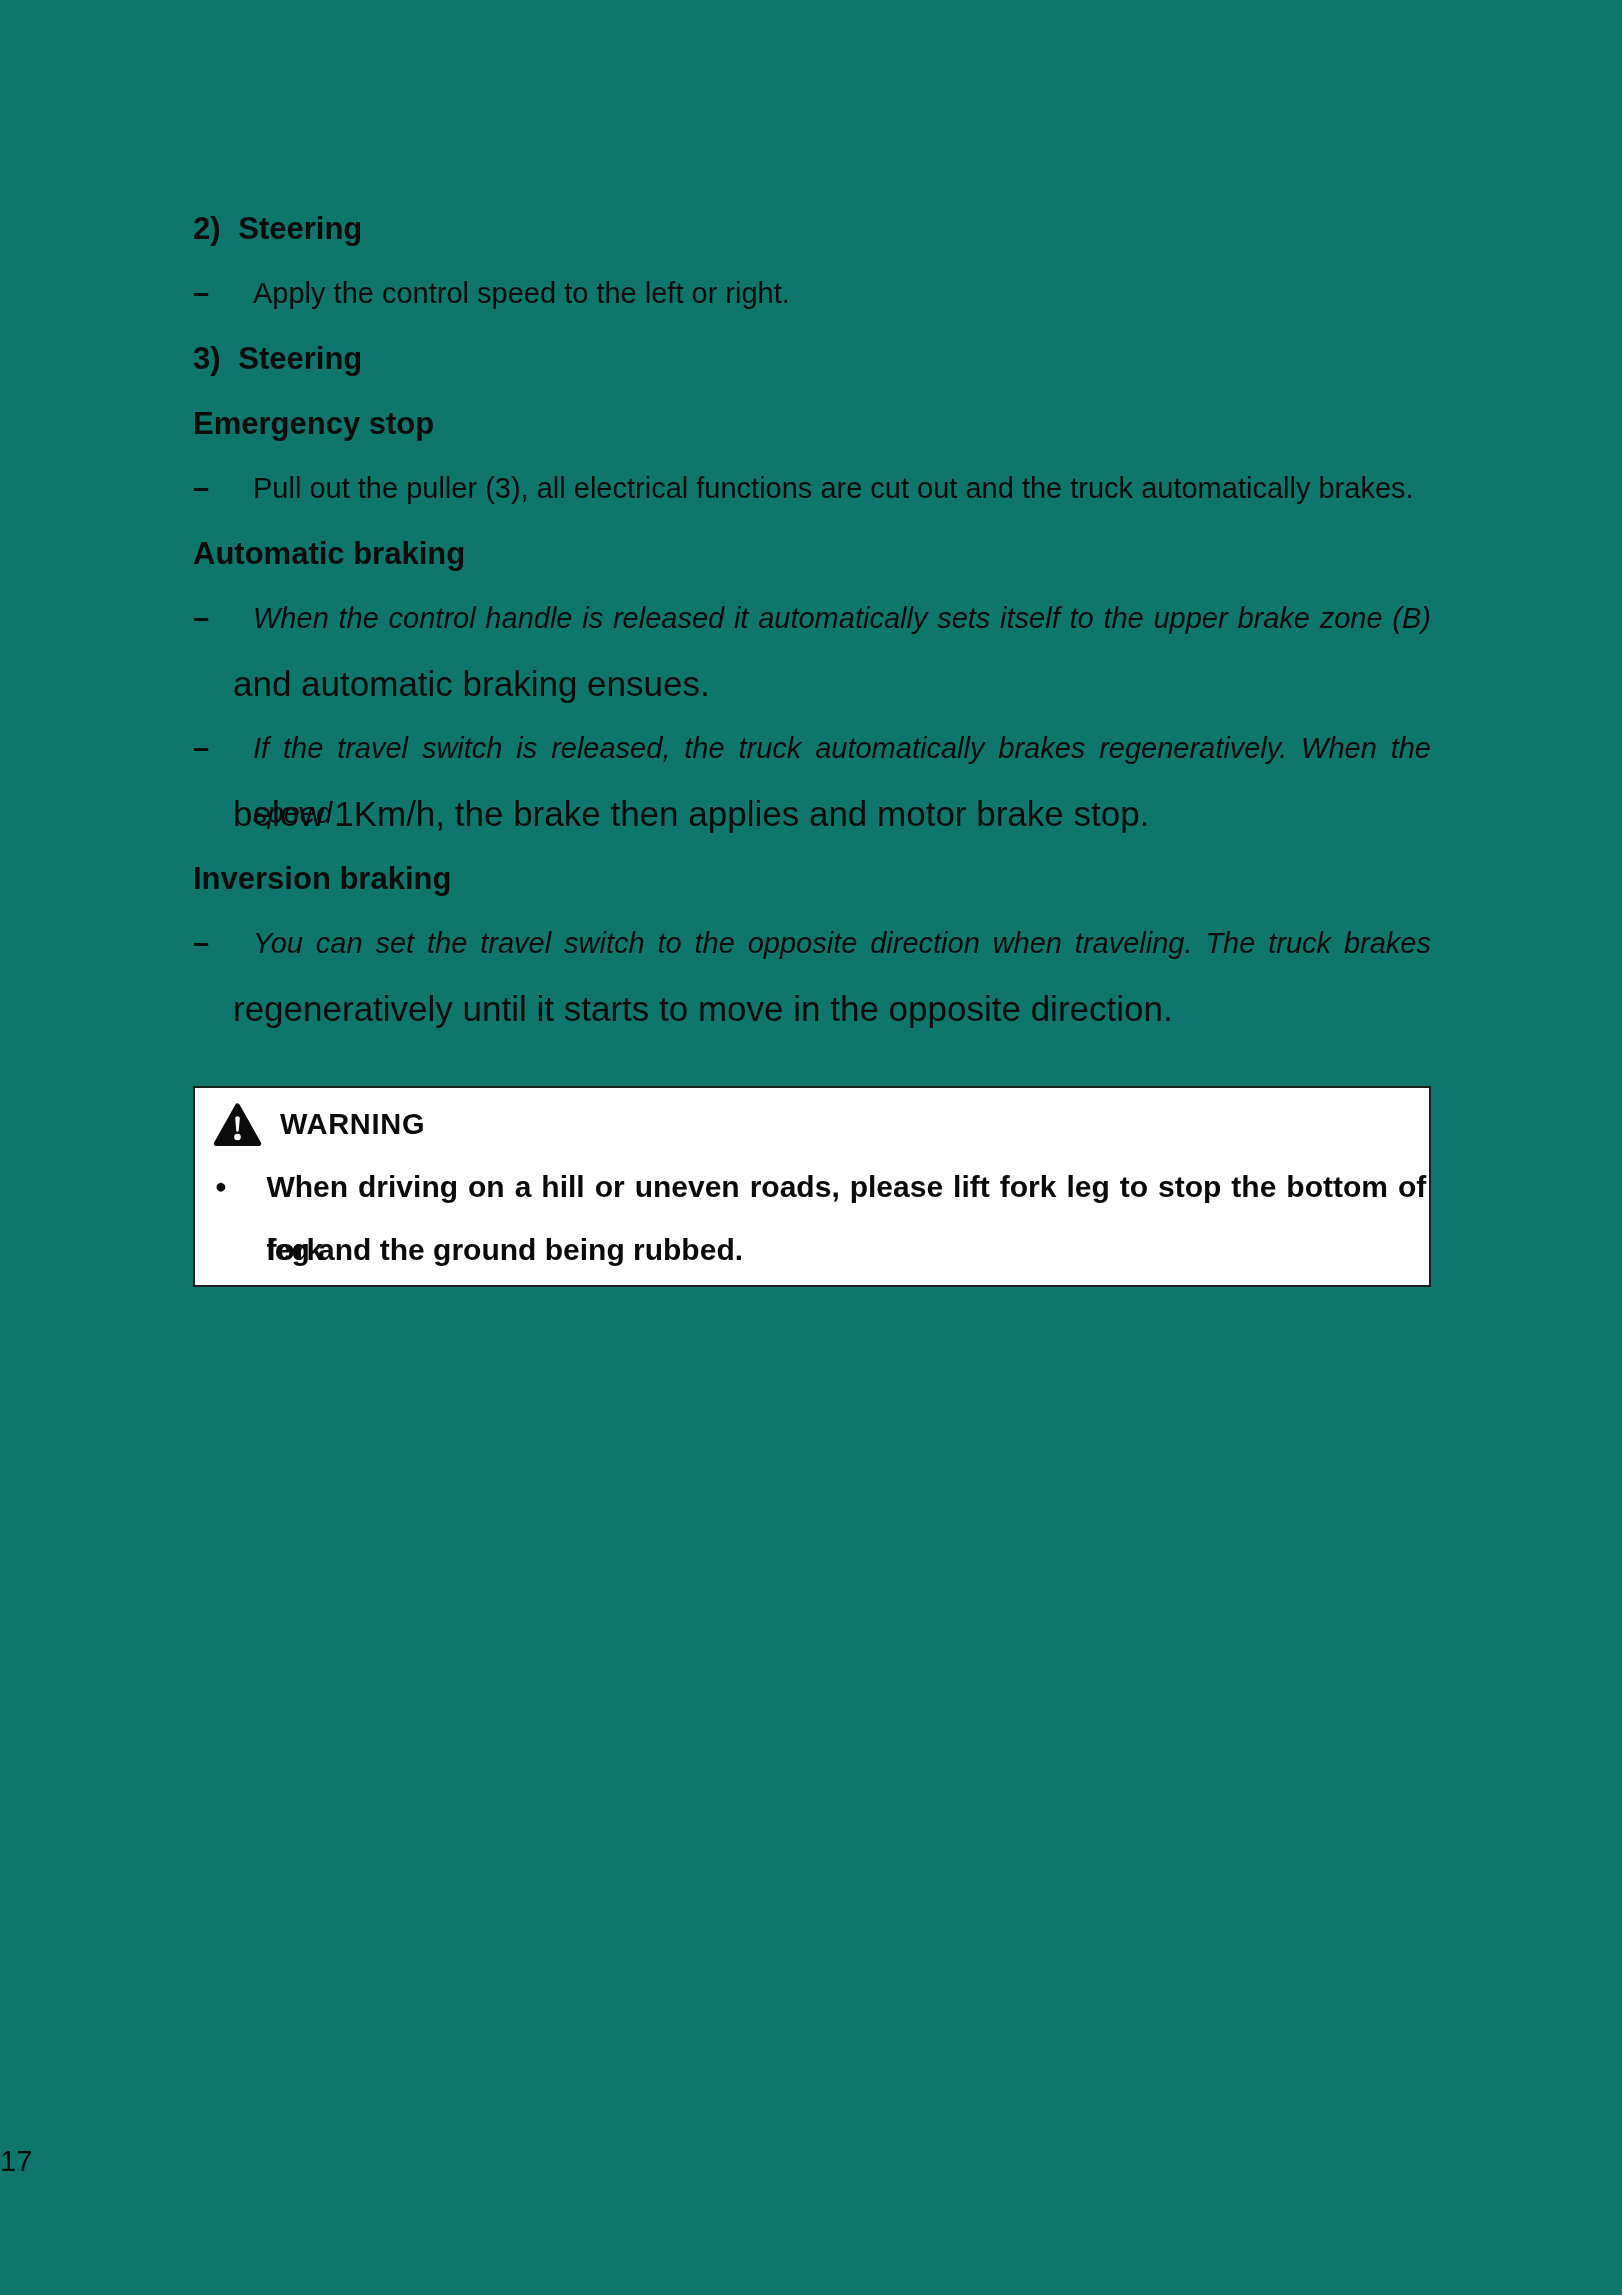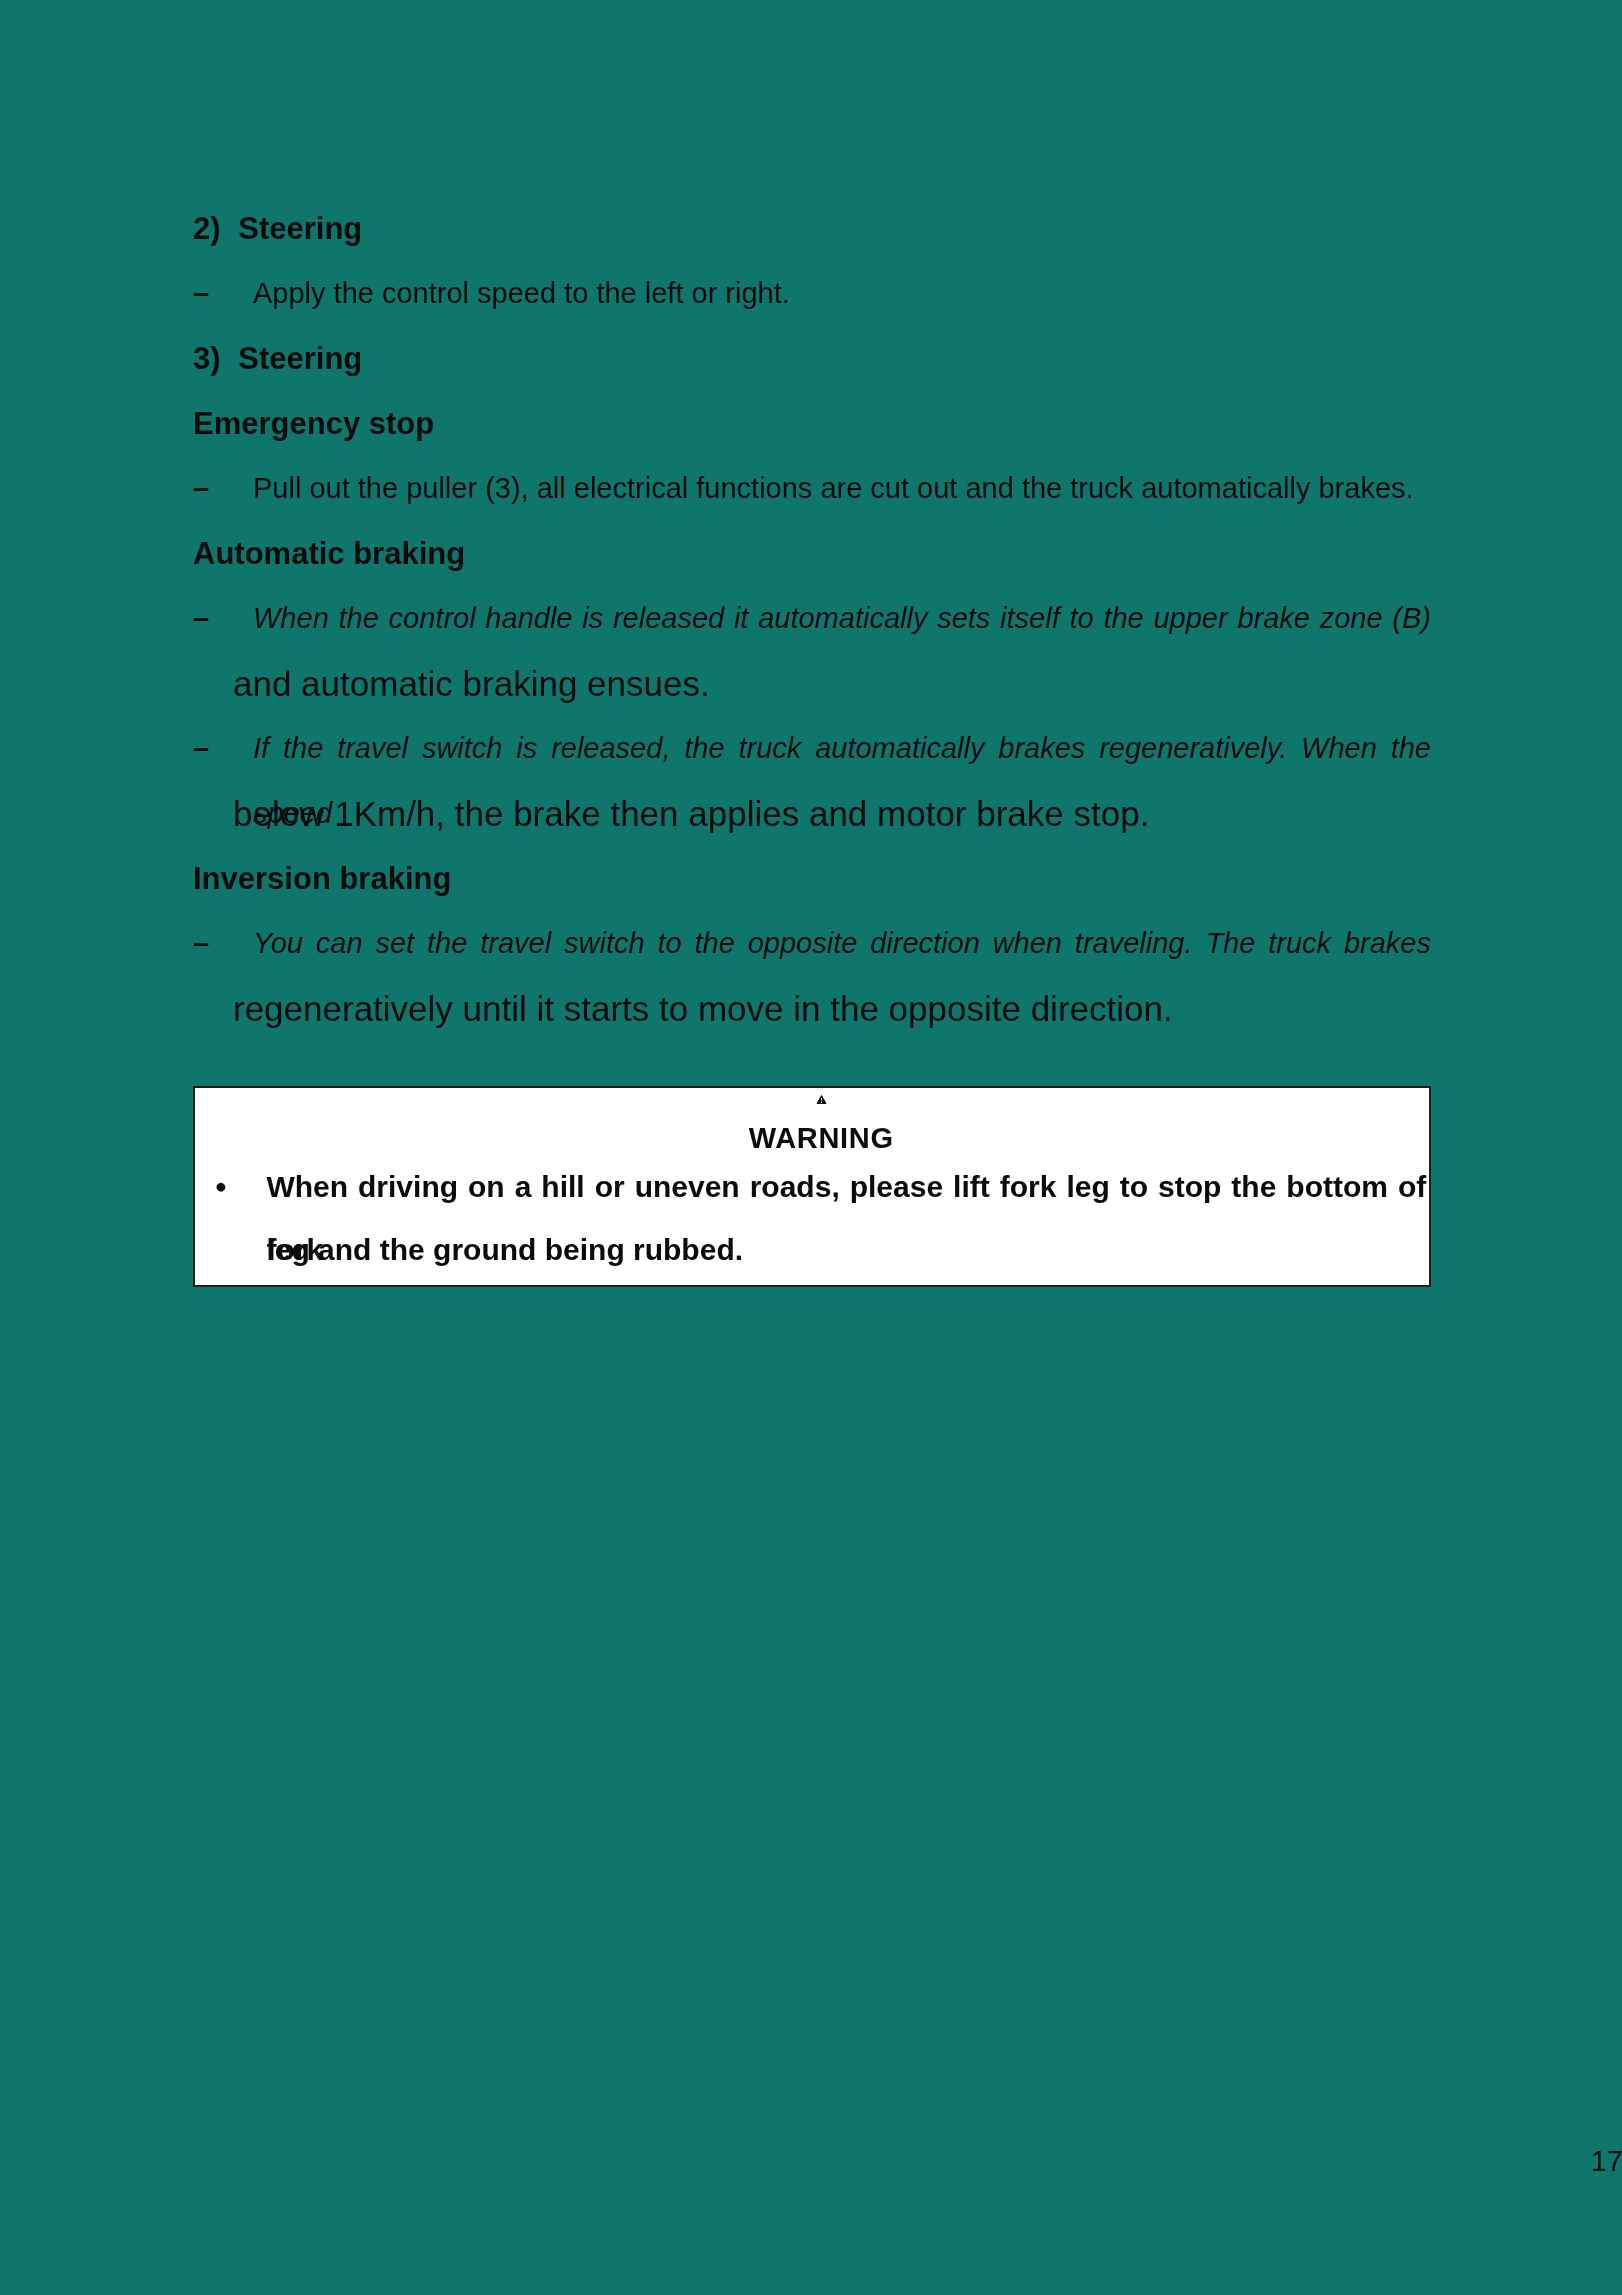--- a/index.html
+++ b/index.html
@@ -61,21 +61,20 @@
     border: 2.7px solid #1c1c1c;
     box-sizing: border-box;
     padding: 6.8px 0 4.1px 18.4px;
     background: #ffffff;
   }
   .wtitle-row {
     height: 60px;
     display: flex;
     align-items: center;
     gap: 17.7px;
-    flex-direction: column;
   }
   .wtriangle { display: block; width: 49px; height: 44px; }
   .wtitle {
     font-weight: bold;
     font-size: 29px;
     letter-spacing: 0.7px;
     white-space: nowrap;
   }
   .wrow { position: relative; height: 63px; }
   .wbullet {
@@ -91,21 +90,21 @@
     font-weight: bold;
     font-size: 30px;
     line-height: 63px;
   }
   .wjust { text-align: justify; text-align-last: justify; }
   .wcont { white-space: nowrap; }
   .pagenum {
     position: absolute;
     left: 0; top: 2141px;
     width: 100%;
-    text-align: right;
+    text-align: left;
     font-size: 29px;
     line-height: 41px;
     color: #0b0b0b;
   }
 </style>
 </head>
 <body>
 
 <div class="page">
 

